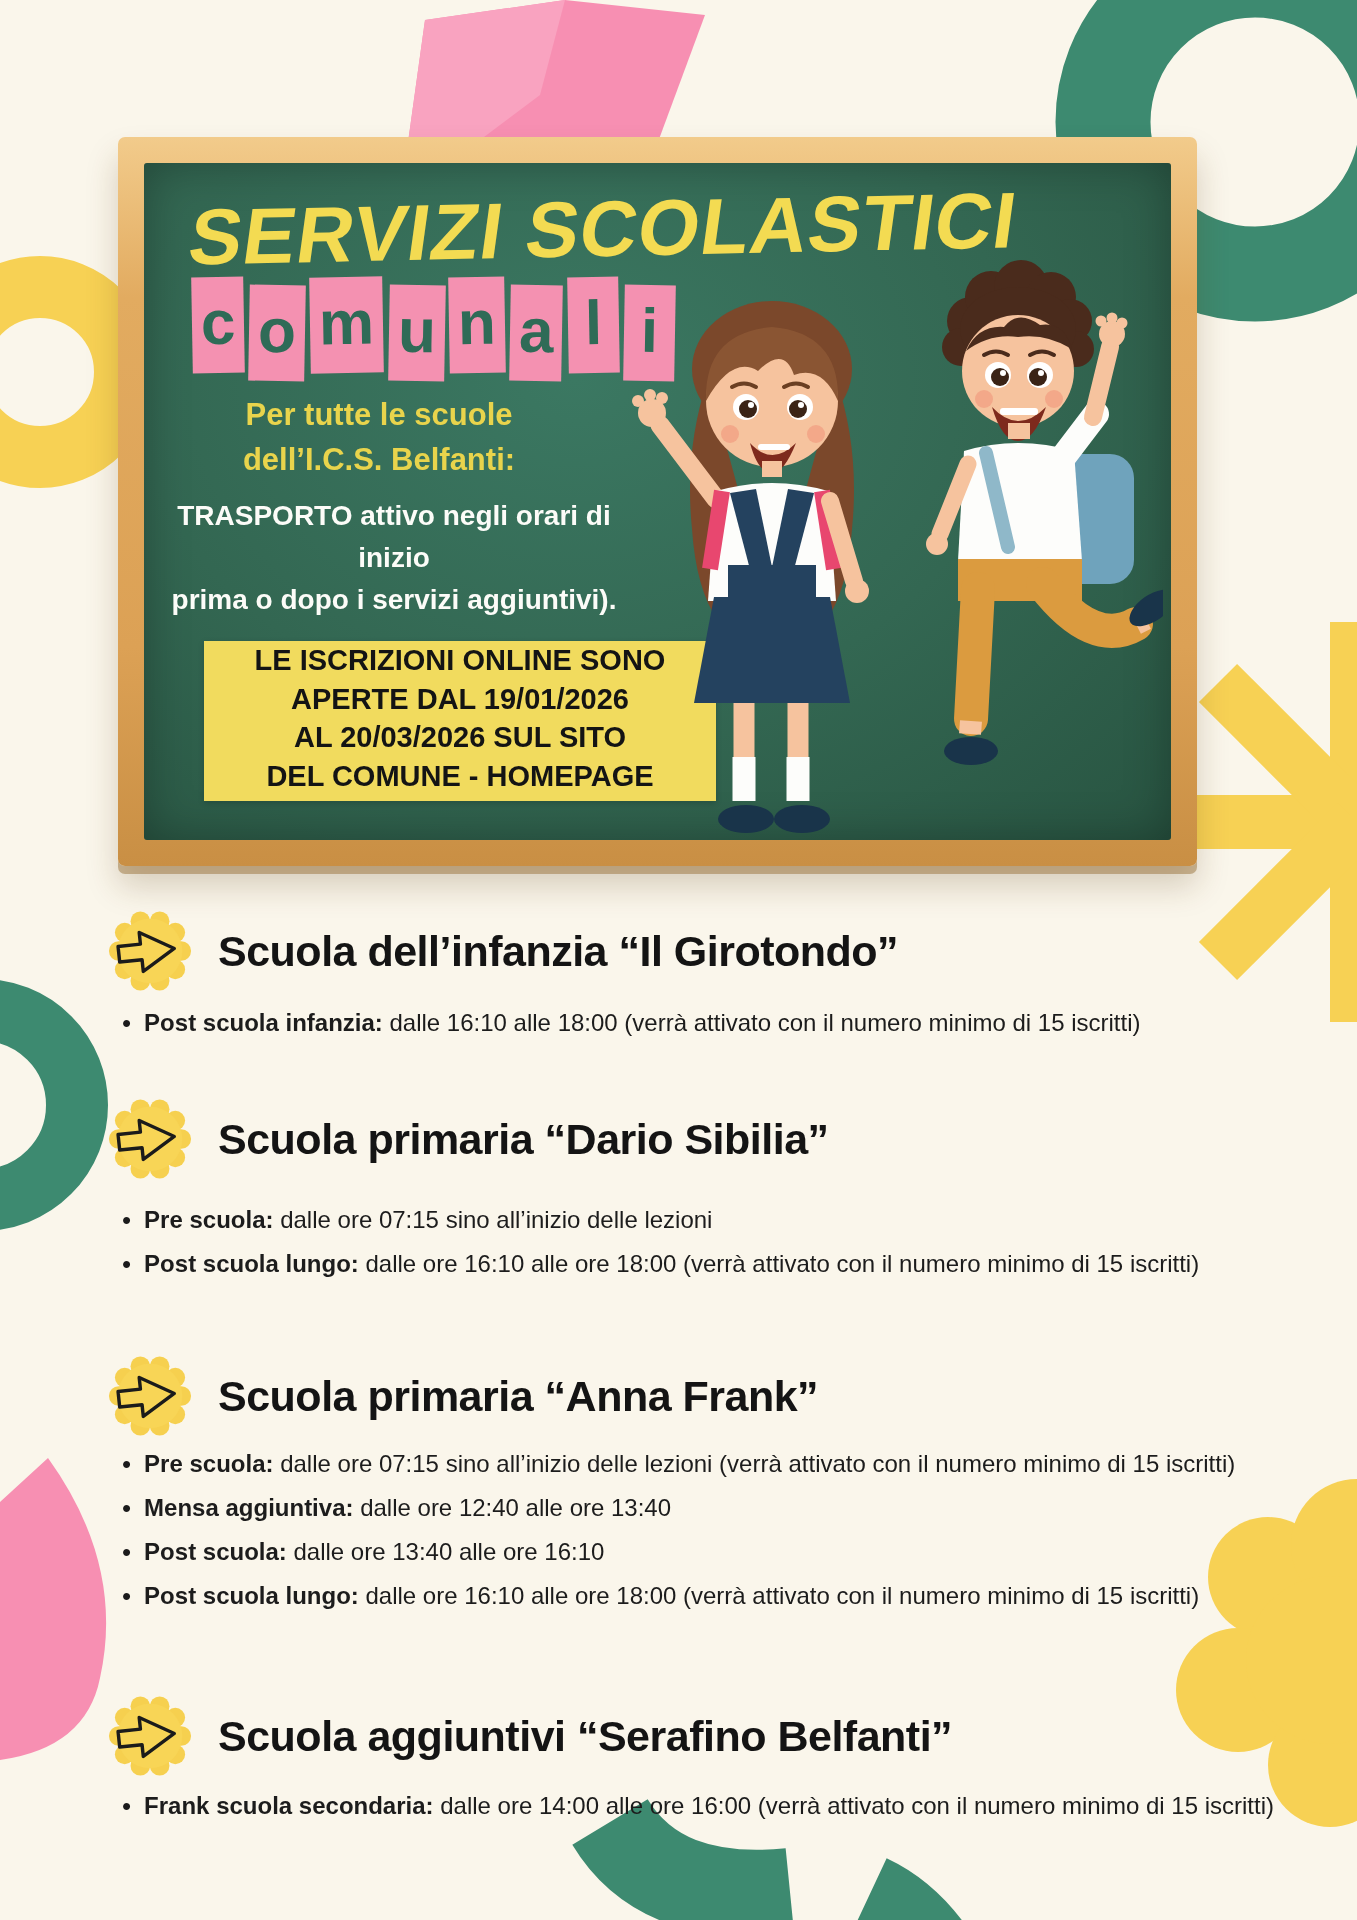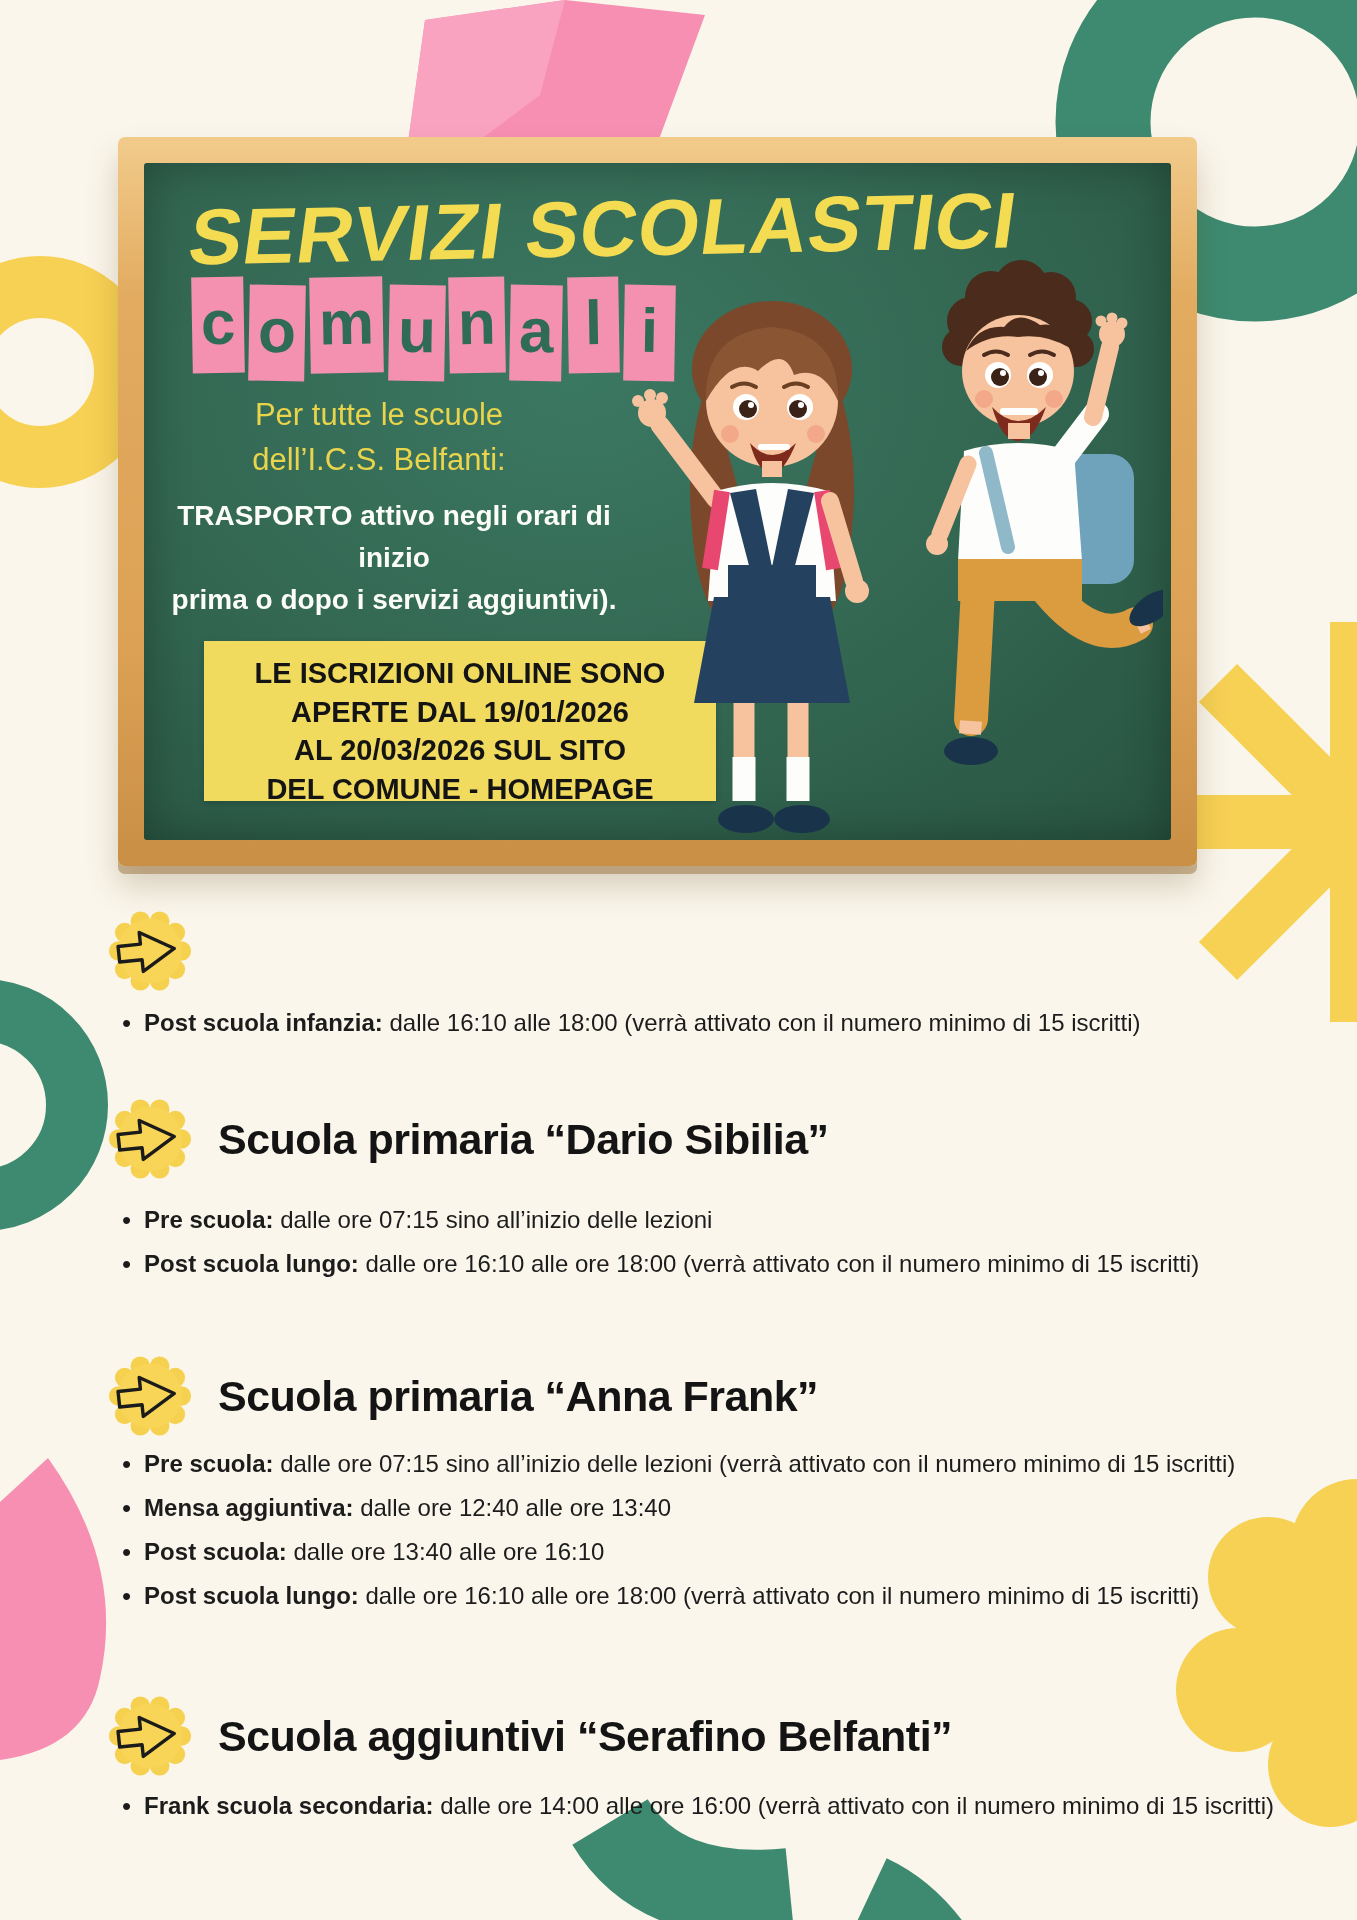--- a/index.html
+++ b/index.html
@@ -31,29 +31,29 @@
   .comunali{position:absolute;left:48px;top:118px;display:flex;gap:5px;align-items:flex-start;}
   .blockletter{
     display:inline-block;background:#F491B1;color:#2F6B57;
     font-size:62px;font-weight:bold;line-height:1;padding:15px 9px 19px;min-width:33px;
     text-align:center;
   }
   .blockletter:nth-child(odd){transform:translateY(-4px) rotate(-1deg);}
   .blockletter:nth-child(even){transform:translateY(4px) rotate(1deg);}
   .audience{
     position:absolute;left:0;top:230px;width:470px;text-align:center;
-    color:#E9D44C;font-size:31px;font-weight:normal;line-height:1.45;
+    color:#E9D44C;font-size:31px;font-weight:bold;line-height:1.45;
   }
   .transport{
     position:absolute;left:0;top:332px;width:500px;text-align:center;
     color:#FCFCF8;font-size:28px;font-weight:bold;line-height:1.5;
   }
   .enroll{
     position:absolute;left:60px;top:478px;width:512px;height:160px;box-sizing:border-box;
-    background:#F1DB5E;text-align:center;padding-top:13px;
+    background:#F1DB5E;text-align:center;
     font-size:29px;font-weight:bold;color:#141414;line-height:38.5px;
     box-shadow:0 2px 6px rgba(0,0,0,.18);
   }
   .kids{position:absolute;left:444px;top:66px;width:575px;height:615px;}
   
   .sec-head{
     position:absolute;left:106px;display:flex;align-items:center;gap:24px;height:92px;z-index:3;
   }
   .badge{width:88px;height:88px;flex:0 0 auto;}
   .sec-title{
@@ -228,20 +228,21 @@
         <circle cx="19.1" cy="63.8" r="10"></circle>
         <circle cx="13" cy="45" r="10"></circle>
       <circle cx="19.1" cy="26.2" r="10"></circle>
         <circle cx="35.1" cy="14.6" r="10"></circle>
         <circle cx="54.9" cy="14.6" r="10"></circle>
       <circle cx="70.9" cy="26.2" r="10"></circle>
     </g>
     <circle cx="45" cy="45" r="33" fill="#F8D556"></circle>
     <path d="M13 37 L36 37 L36 25 L70 45 L36 65 L36 53 L13 53 Z" fill="#F8D556" stroke="#1B1B1B" stroke-width="3.5" stroke-linejoin="round" transform="rotate(-6 45 45)"></path>
   </svg>
+  <h2 class="sec-title">Scuola dell’infanzia “Il Girotondo”</h2>
 </div>
 <div class="bullets" style="top:1003px">
   <div class="row">
     <span class="dot">•</span>
     <p class="btxt"><span class="bl">Post scuola infanzia:</span><span> dalle 16:10 alle 18:00 (verrà attivato con il numero minimo di 15 iscritti)</span></p>
   </div>
 </div>
 
 <div class="sec-head" style="top:1093px">
   <svg class="badge" viewBox="0 0 90 90">

